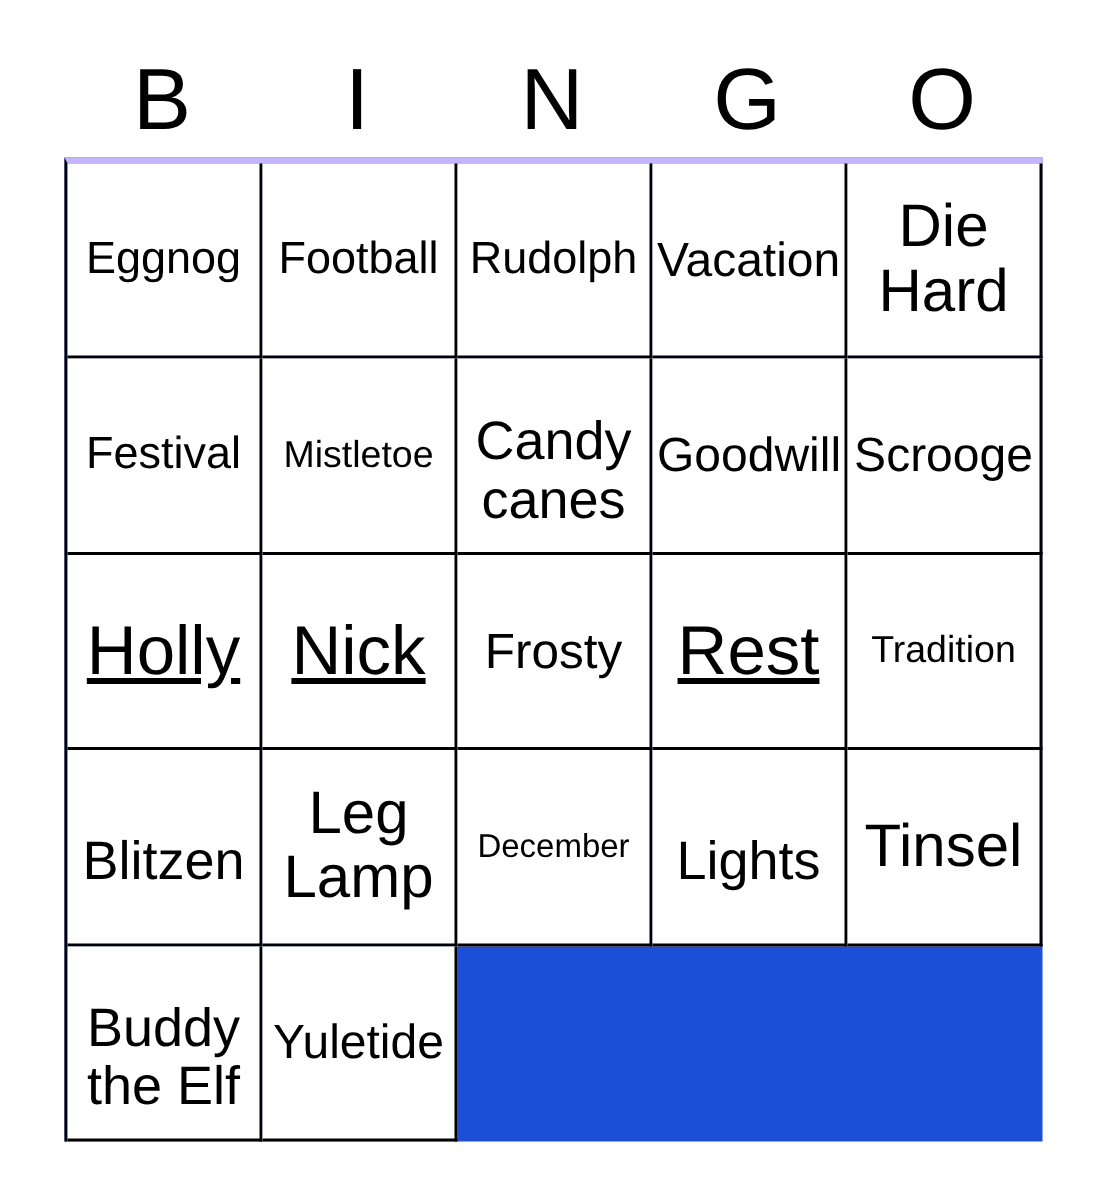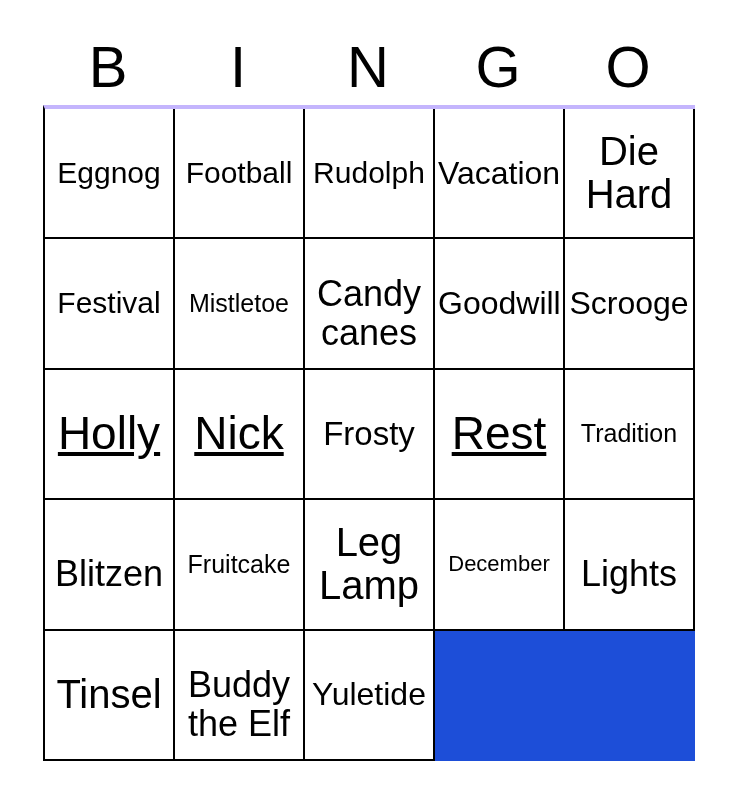--- a/index.html
+++ b/index.html
@@ -144,23 +144,20 @@
       <div class="cell">
         <span class="cell-text fs-xxl">Rest</span>
       </div>
       <div class="cell">
         <span class="cell-text fs-s">Tradition</span>
       </div>
       <div class="cell">
         <span class="cell-text fs-l">Blitzen</span>
       </div>
       <div class="cell">
-        <span class="cell-text fs-s">Fruitcake</span>
-      </div>
-      <div class="cell">
         <span class="cell-text fs-xl">Leg
 Lamp</span>
       </div>
       <div class="cell">
         <span class="cell-text fs-xs">December</span>
       </div>
       <div class="cell">
         <span class="cell-text fs-l">Lights</span>
       </div>
       <div class="cell">

